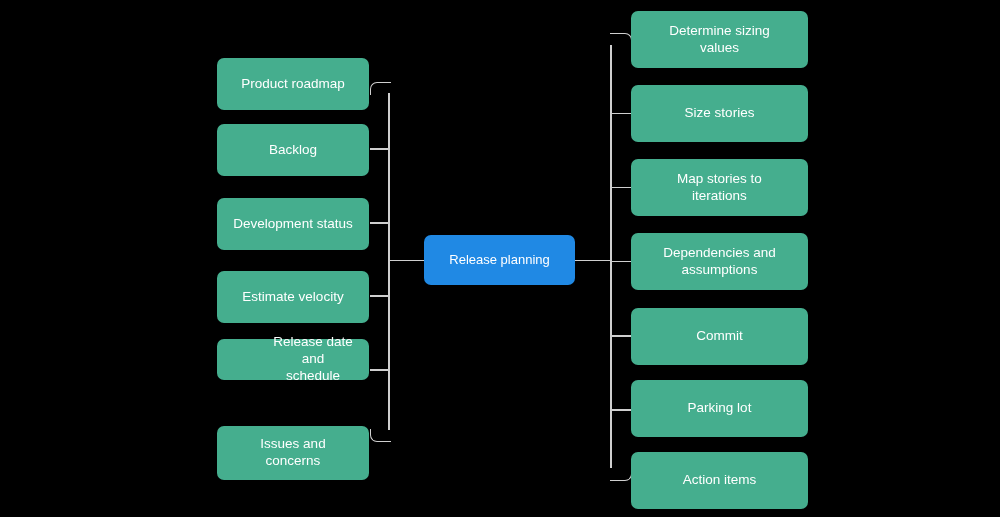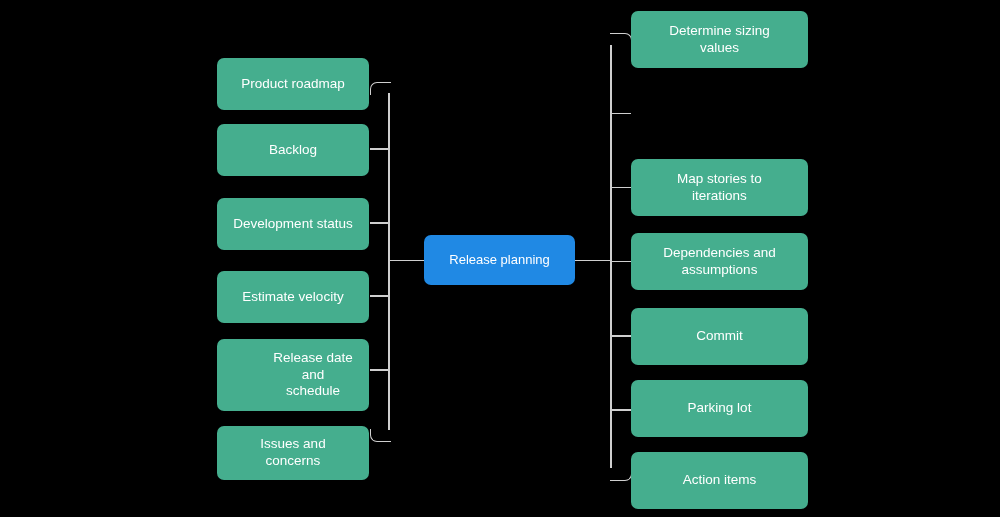--- a/index.html
+++ b/index.html
@@ -112,29 +112,30 @@
   <div class="edge edge-h" style="left:611px; top:260.5px; width:20px;"></div>
   <div class="edge edge-h" style="left:611px; top:335px; width:20px;"></div>
   <div class="edge edge-h" style="left:611px; top:409px; width:20px;"></div>
 
   <div class="edge edge-h" style="left:575px; top:259.5px; width:36px;"></div>
 
   <div class="node node-left" style="top:58px;">Product roadmap</div>
   <div class="node node-left" style="top:124px;">Backlog</div>
   <div class="node node-left" style="top:198px;">Development status</div>
   <div class="node node-left" style="top:271px;">Estimate velocity</div>
-  <div class="node node-left" style="top:339px; height:72px;padding-left:48px;">Release date and
+  <div class="node node-left" style="top:339px; height:41px;padding-left:48px;">Release date and
 schedule</div>
   <div class="node node-left" style="top:426px; height:54px;">Issues and
 concerns</div>
 
   <div class="node node-center">Release planning</div>
 
   <div class="node node-right" style="top:11px;">Determine sizing
 values</div>
+  <div class="node node-right" style="top:85px;">Size stories</div>
   <div class="node node-right" style="top:159px;">Map stories to
 iterations</div>
   <div class="node node-right" style="top:308px;">Commit</div>
   <div class="node node-right" style="top:233px;">Dependencies and
 assumptions</div>
   <div class="node node-right" style="top:380px;">Parking lot</div>
   <div class="node node-right" style="top:452px;">Action items</div>
 
 </div>
 

